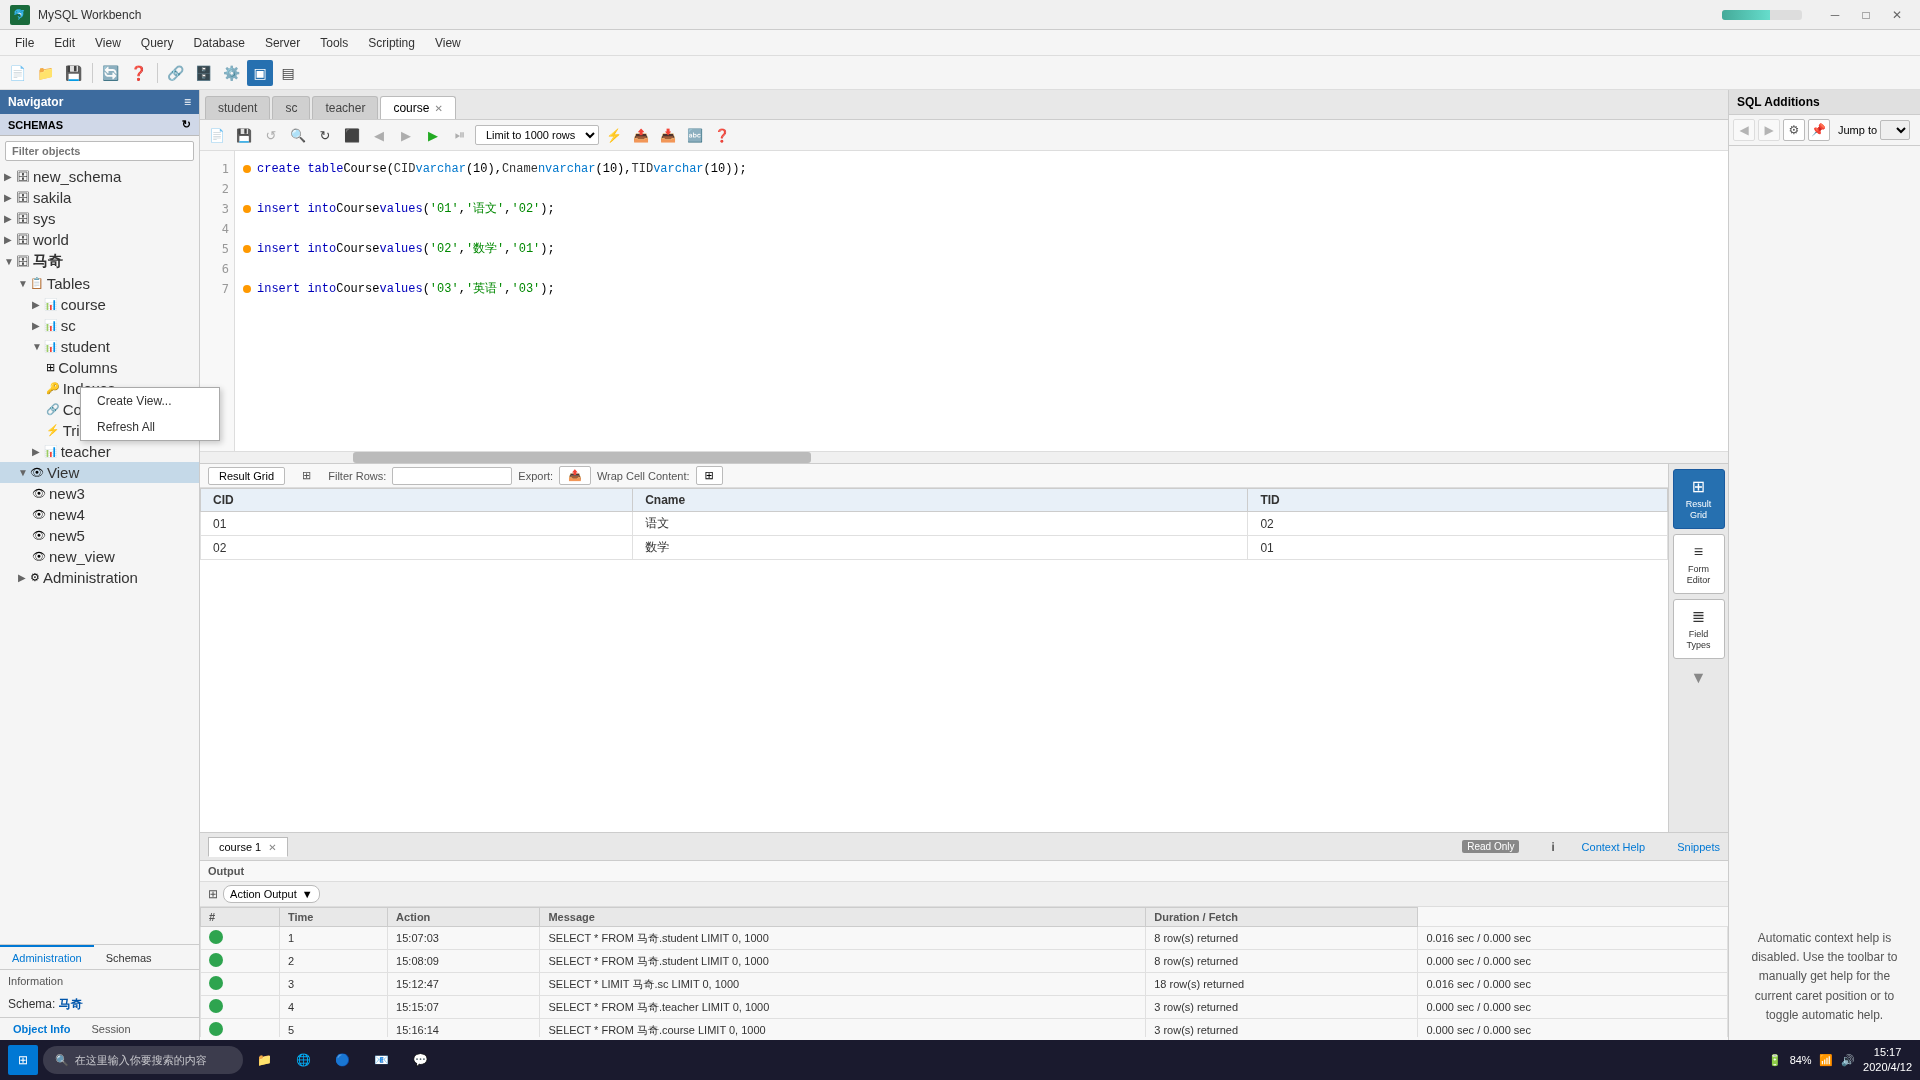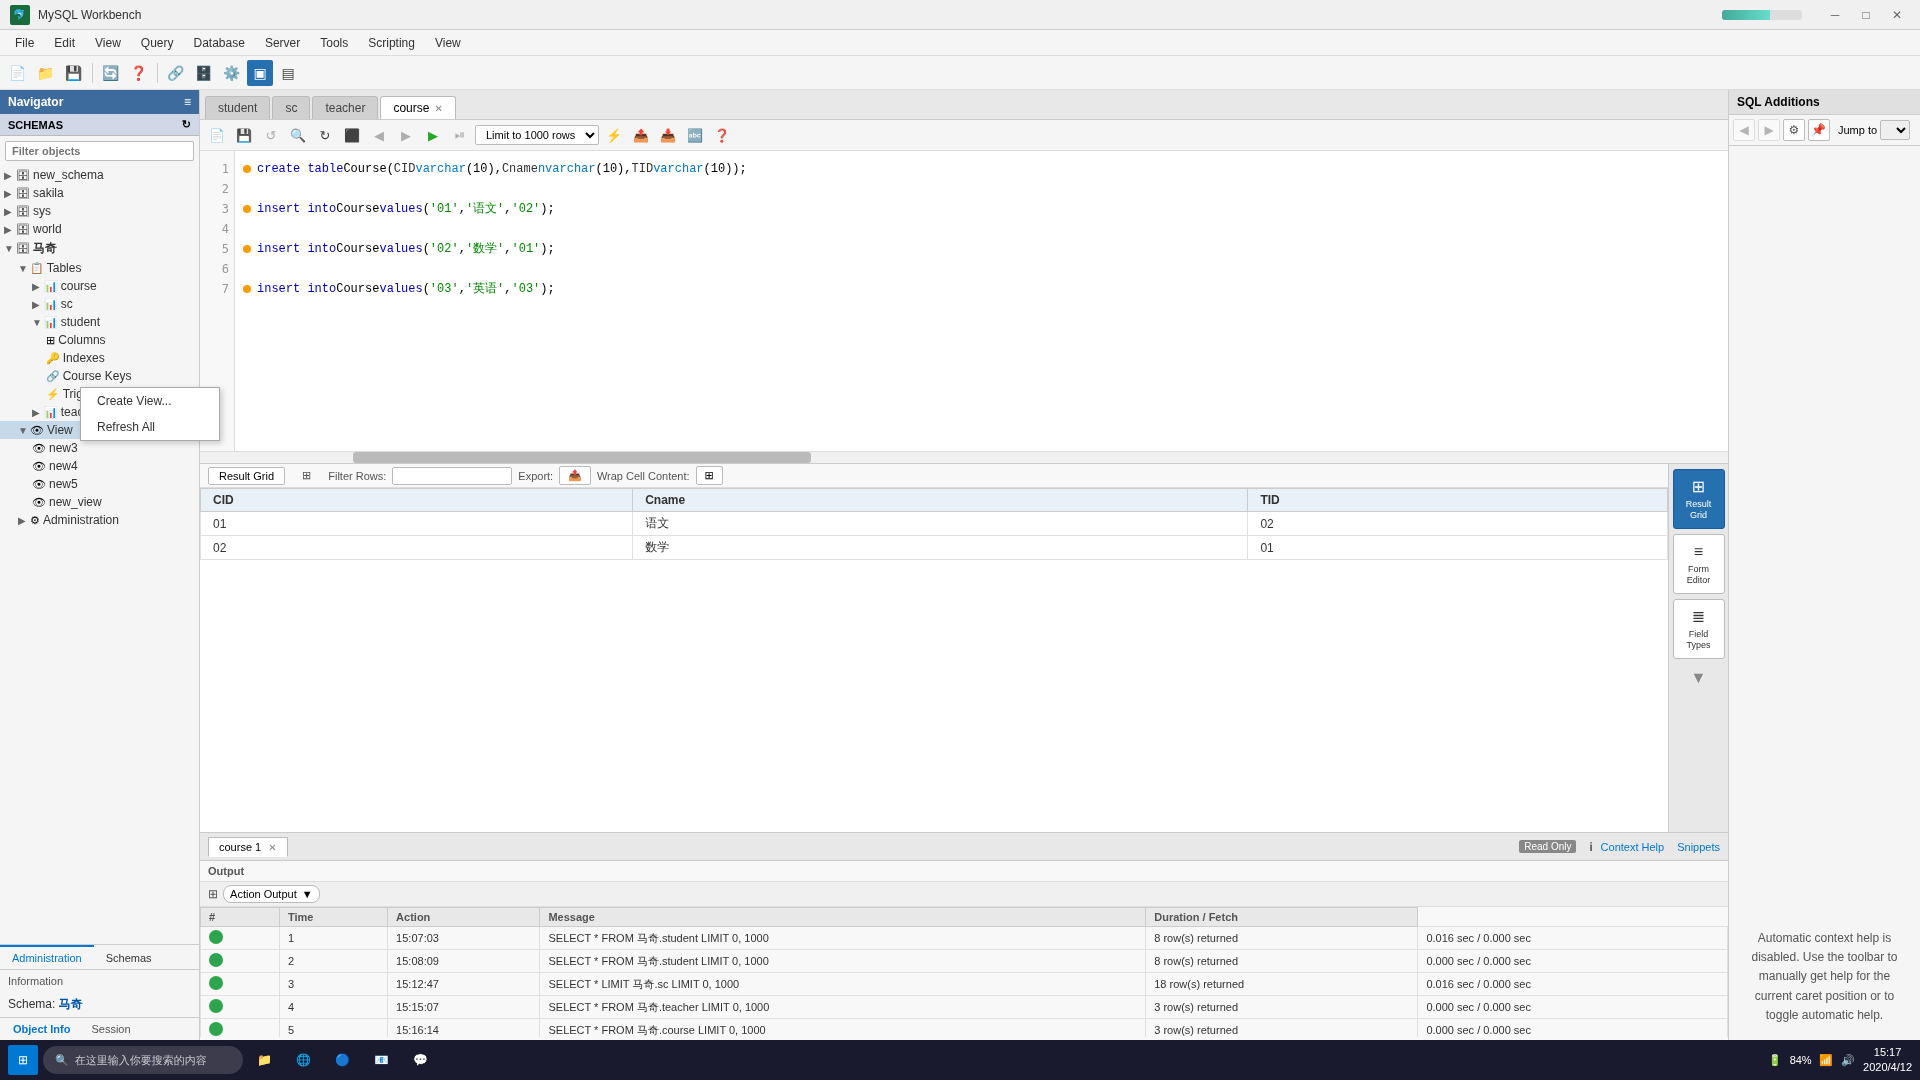--- a/index.html
+++ b/index.html
@@ -41,21 +41,21 @@
     .sidebar { width: 200px; background: #f5f5f5; border-right: 1px solid #ccc; display: flex; flex-direction: column; overflow: hidden; }
     .sidebar-header { background: #3d6b9e; color: white; padding: 5px 8px; font-size: 12px; font-weight: bold; display: flex; justify-content: space-between; align-items: center; }
     .sidebar-search { padding: 5px; }
     .sidebar-search input { width: 100%; padding: 3px 6px; border: 1px solid #bbb; border-radius: 2px; font-size: 11px; }
     .sidebar-tree { flex: 1; overflow-y: auto; font-size: 12px; }
     .tree-item { display: flex; align-items: center; padding: 2px 4px; cursor: pointer; white-space: nowrap; }
     .tree-item.selected { background: #c5d9e8; }
     .tree-indent { display: inline-block; width: 14px; }
     .tree-arrow { display: inline-block; width: 12px; font-size: 10px; color: #666; }
     .tree-icon { margin-right: 3px; font-size: 11px; }
-    .tree-label { font-size: 12px; color: #333; }
+    .tree-label { font-size: 15px; color: #333; }
     .tree-label.bold { font-weight: bold; }
 
     
     .context-menu { position: absolute; left: 80px; top: 387px; background: white; border: 1px solid #aaa; box-shadow: 2px 2px 6px rgba(0,0,0,0.2); z-index: 50; min-width: 140px; }
     .context-menu-item { padding: 6px 16px; cursor: pointer; font-size: 12px; color: #333; }
 
     
     .sidebar-tabs { display: flex; border-top: 1px solid #ccc; }
     .sidebar-tab { padding: 5px 12px; cursor: pointer; font-size: 11px; color: #333; border-top: 2px solid transparent; }
     .sidebar-tab.active { border-top-color: #0078d4; color: #0078d4; }
@@ -125,21 +125,21 @@
     .output-header { padding: 4px 8px; font-size: 11px; color: #555; font-weight: bold; border-bottom: 1px solid #ddd; }
     .output-toolbar { display: flex; align-items: center; gap: 5px; padding: 3px 8px; background: #f0f0f0; border-bottom: 1px solid #ddd; }
     .output-dropdown { padding: 2px 6px; border: 1px solid #bbb; border-radius: 8px; font-size: 11px; background: white; display: flex; align-items: center; gap: 5px; cursor: pointer; }
     .output-table { width: 100%; border-collapse: collapse; font-size: 11px; }
     .output-table th { background: #e8e8e8; border: 1px solid #ccc; padding: 3px 8px; text-align: left; font-weight: bold; color: #555; }
     .output-table td { border: 1px solid #e0e0e0; padding: 3px 8px; color: #333; }
     .status-dot { width: 14px; height: 14px; border-radius: 50%; display: inline-block; }
     .status-dot.success { background: #2ea44f; }
 
     
-    .bottom-tabs { display: flex; align-items: center; background: #e8e8e8; border-top: 1px solid #ccc; padding: 0 8px; height: 28px; gap: 3px; }
+    .bottom-tabs { display: flex; align-items: center; background: #e8e8e8; border-top: 1px solid #ccc; padding: 0 8px; height: 28px; gap: 22px; }
     .bottom-tab { padding: 3px 10px; cursor: pointer; font-size: 11px; color: #555; border: 1px solid transparent; }
     .bottom-tab.active { background: white; border-color: #bbb; border-bottom-color: white; color: #000; }
     .read-only-badge { background: #888; color: white; font-size: 10px; padding: 1px 5px; border-radius: 2px; margin-left: auto; }
     .context-help-btn { font-size: 11px; cursor: pointer; color: #0078d4; }
 
     
     .object-info-tabs { display: flex; border-top: 1px solid #ccc; padding: 3px 5px; gap: 5px; }
     .obj-tab { padding: 2px 8px; cursor: pointer; font-size: 11px; color: #555; }
     .obj-tab.active { color: #0078d4; font-weight: bold; }
   </style>

